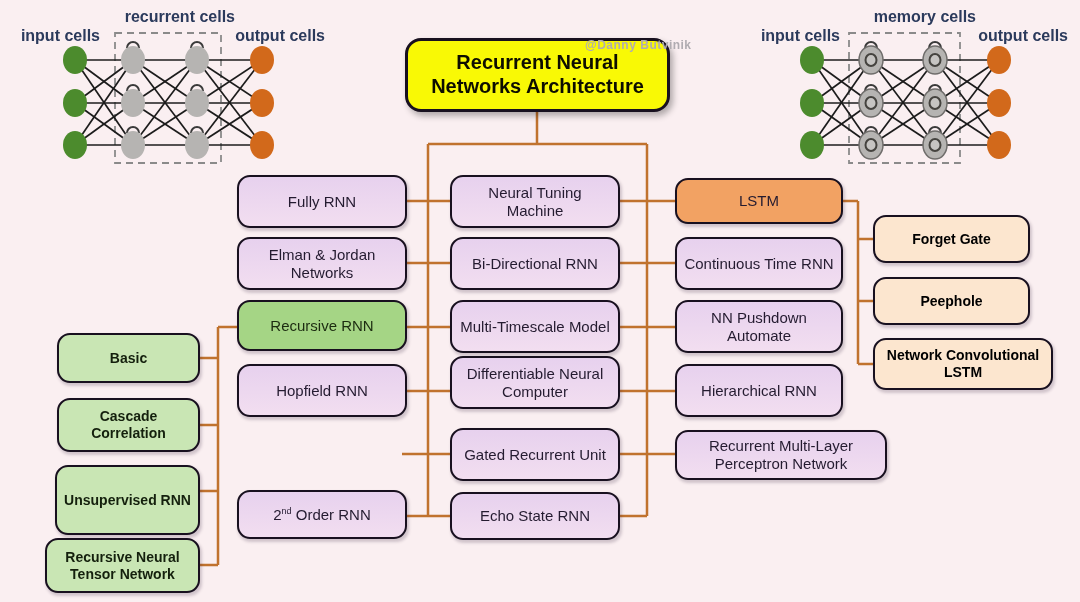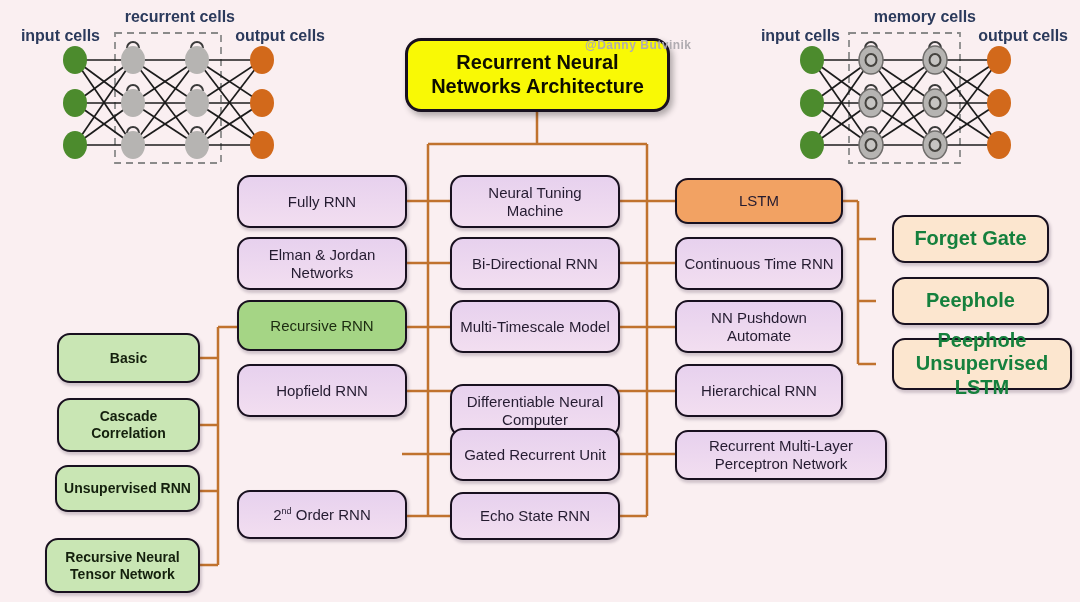--- a/index.html
+++ b/index.html
@@ -14,21 +14,21 @@
     position:absolute;z-index:3;box-sizing:border-box;
     display:flex;align-items:center;justify-content:center;text-align:center;
     border:2.5px solid #18101f;border-radius:13px;
     font-size:15px;line-height:1.18;color:#241b30;padding:2px 6px;
     box-shadow:1.5px 2.5px 3px rgba(60,40,70,.22);
   }
   .lav{background:linear-gradient(180deg,#e7d1ee 0%,#f2def0 100%);}
   .green-light{background:#c9e6b4;font-weight:700;font-size:14px;color:#14200d;}
   .green-mid{background:#a5d585;color:#1c2b10;}
   .orange-box{background:#f2a263;}
-  .peach{background:#fce6cf;font-weight:700;font-size:20px;color:#15803d;margin-left:19px;}
+  .peach{background:#fce6cf;font-weight:700;font-size:14px;color:#000000;}
   .wide{font-size:15px;}
   .title-box{
     background:#f9f905;border-width:3px;border-radius:16px;
     font-weight:700;font-size:20px;color:#0d0d00;
     box-shadow:3px 4px 6px rgba(0,0,0,.3);
   }
   .net-label{
     position:absolute;z-index:2;text-align:right;
     font-size:16px;font-weight:600;color:#2b3a5c;
   }
@@ -173,32 +173,32 @@
   <div class="node lav" style="left:237px;top:237px;width:170px;height:53px;">Elman &amp; Jordan Networks</div>
   <div class="node green-mid" style="left:237px;top:300px;width:170px;height:51px;">Recursive RNN</div>
   <div class="node lav" style="left:237px;top:364px;width:170px;height:53px;">Hopfield RNN</div>
   <div class="node lav" style="left:237px;top:490px;width:170px;height:49px;">
     <span><span>2</span><sup>nd</sup><span> Order RNN</span></span>
   </div>
 
   <div class="node lav" style="left:450px;top:175px;width:170px;height:53px;">Neural Tuning Machine</div>
   <div class="node lav" style="left:450px;top:237px;width:170px;height:53px;">Bi-Directional RNN</div>
   <div class="node lav" style="left:450px;top:300px;width:170px;height:53px;">Multi-Timescale Model</div>
-  <div class="node lav" style="left:450px;top:384px;width:170px;height:53px;">Differentiable Neural Computer</div>
+  <div class="node lav" style="left:450px;top:356px;width:170px;height:53px;">Differentiable Neural Computer</div>
   <div class="node lav" style="left:450px;top:428px;width:170px;height:53px;">Gated Recurrent Unit</div>
   <div class="node lav" style="left:450px;top:492px;width:170px;height:48px;">Echo State RNN</div>
 
   <div class="node orange-box" style="left:675px;top:178px;width:168px;height:46px;">LSTM</div>
   <div class="node lav" style="left:675px;top:237px;width:168px;height:53px;">Continuous Time RNN</div>
   <div class="node lav" style="left:675px;top:300px;width:168px;height:53px;">NN Pushdown Automate</div>
   <div class="node lav" style="left:675px;top:364px;width:168px;height:53px;">Hierarchical RNN</div>
   <div class="node lav wide" style="left:675px;top:430px;width:212px;height:50px;">Recurrent Multi-Layer Perceptron Network</div>
 
   <div class="node green-light" style="left:57px;top:333px;width:143px;height:50px;">Basic</div>
   <div class="node green-light" style="left:57px;top:398px;width:143px;height:54px;">Cascade Correlation</div>
-  <div class="node green-light" style="left:55px;top:465px;width:145px;height:47px;">Unsupervised RNN</div>
+  <div class="node green-light" style="left:55px;top:465px;width:145px;height:70px;">Unsupervised RNN</div>
   <div class="node green-light" style="left:45px;top:538px;width:155px;height:55px;">Recursive Neural Tensor Network</div>
 
   <div class="node peach" style="left:873px;top:215px;width:157px;height:48px;">Forget Gate</div>
   <div class="node peach" style="left:873px;top:277px;width:157px;height:48px;">Peephole</div>
-  <div class="node peach" style="left:873px;top:338px;width:180px;height:52px;">Peephole Unsupervised LSTM</div>
+  <div class="node peach" style="left:873px;top:338px;width:180px;height:52px;">Network Convolutional LSTM</div>
 
 </div>
 
 </body></html>

